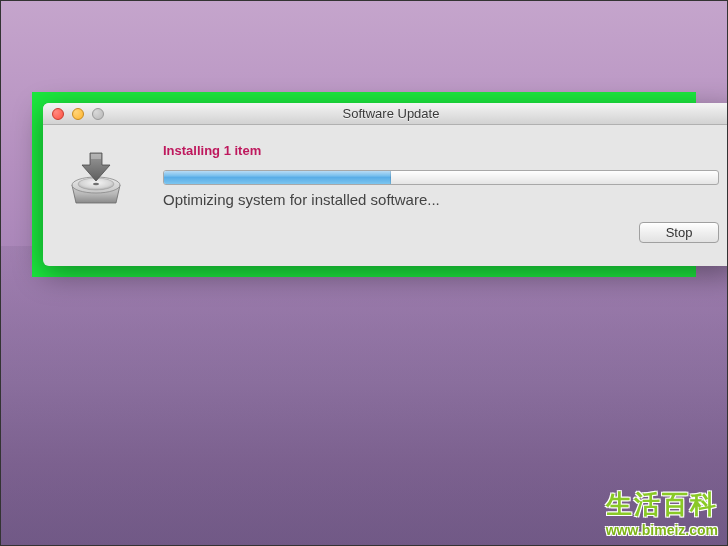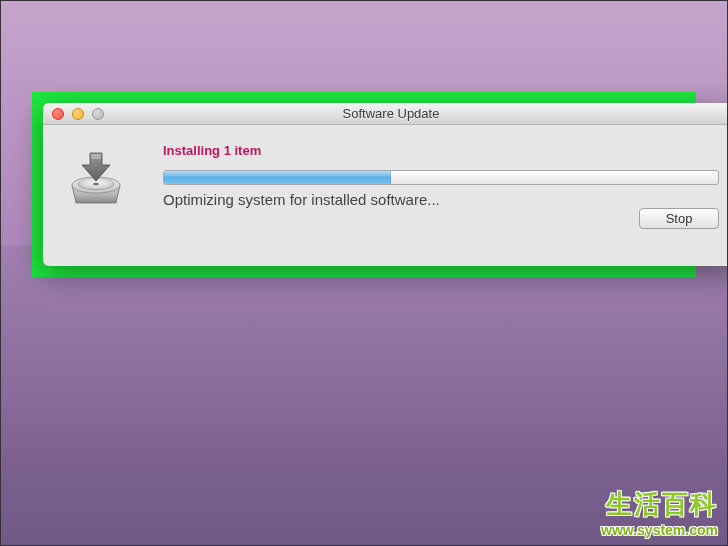--- a/index.html
+++ b/index.html
@@ -135,20 +135,21 @@
       border-right: 1px solid rgba(0,0,0,0.1);
     }
     .status-text {
       font-size: 15px;
       color: #444;
       margin-top: 6px;
     }
     .button-row {
       display: flex;
       justify-content: flex-end;
+      margin-top: 14px;
     }
     .stop-button {
       min-width: 80px;
       padding: 2px 16px;
       font-size: 13px;
       color: #333;
       background: linear-gradient(to bottom, #ffffff, #efefef 50%, #e2e2e2);
       border: 1px solid #a0a0a0;
       border-radius: 4px;
       cursor: pointer;
@@ -236,16 +237,16 @@
         <div class="button-row">
           <button class="stop-button">Stop</button>
         </div>
       </div>
     </div>
   </div>
 </div>
 
 <div class="watermark">
   <div class="wm-main">生活百科</div>
-  <div class="wm-url">www.system.com</div>
+  <div class="wm-url">www.bimeiz.com</div>
 </div>
 
 <div class="frame-border"></div>
 
 </body></html>

